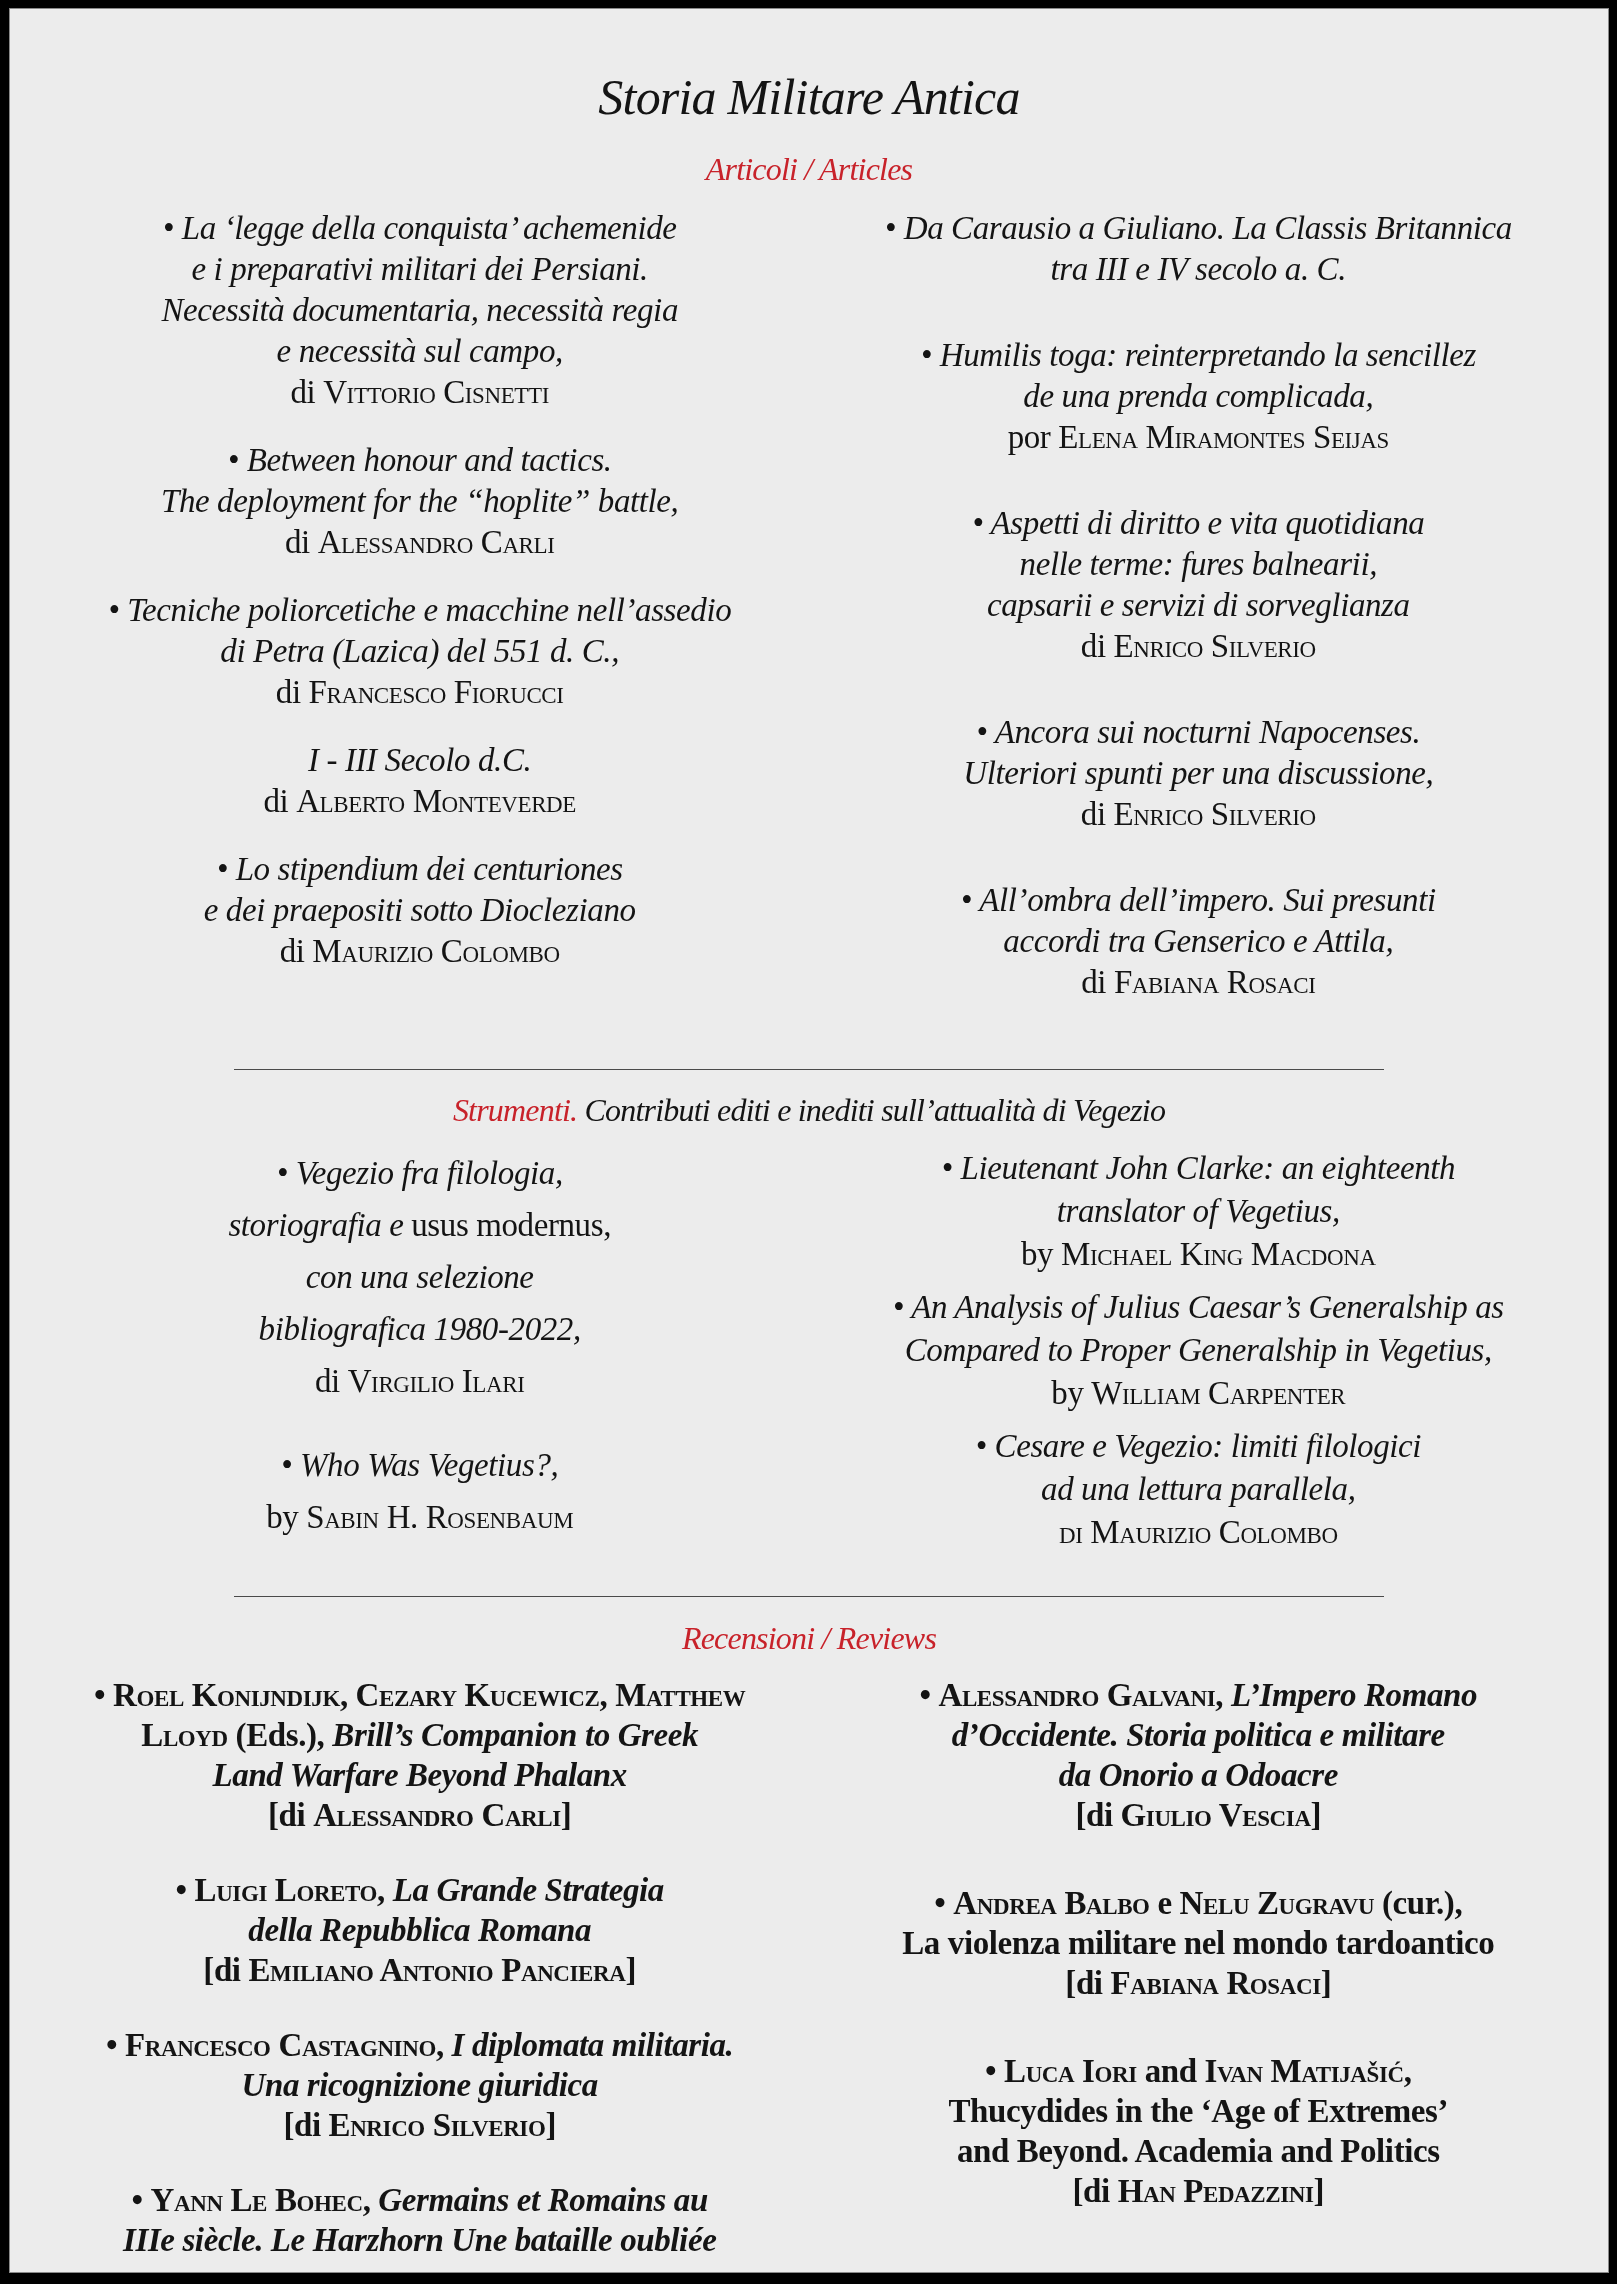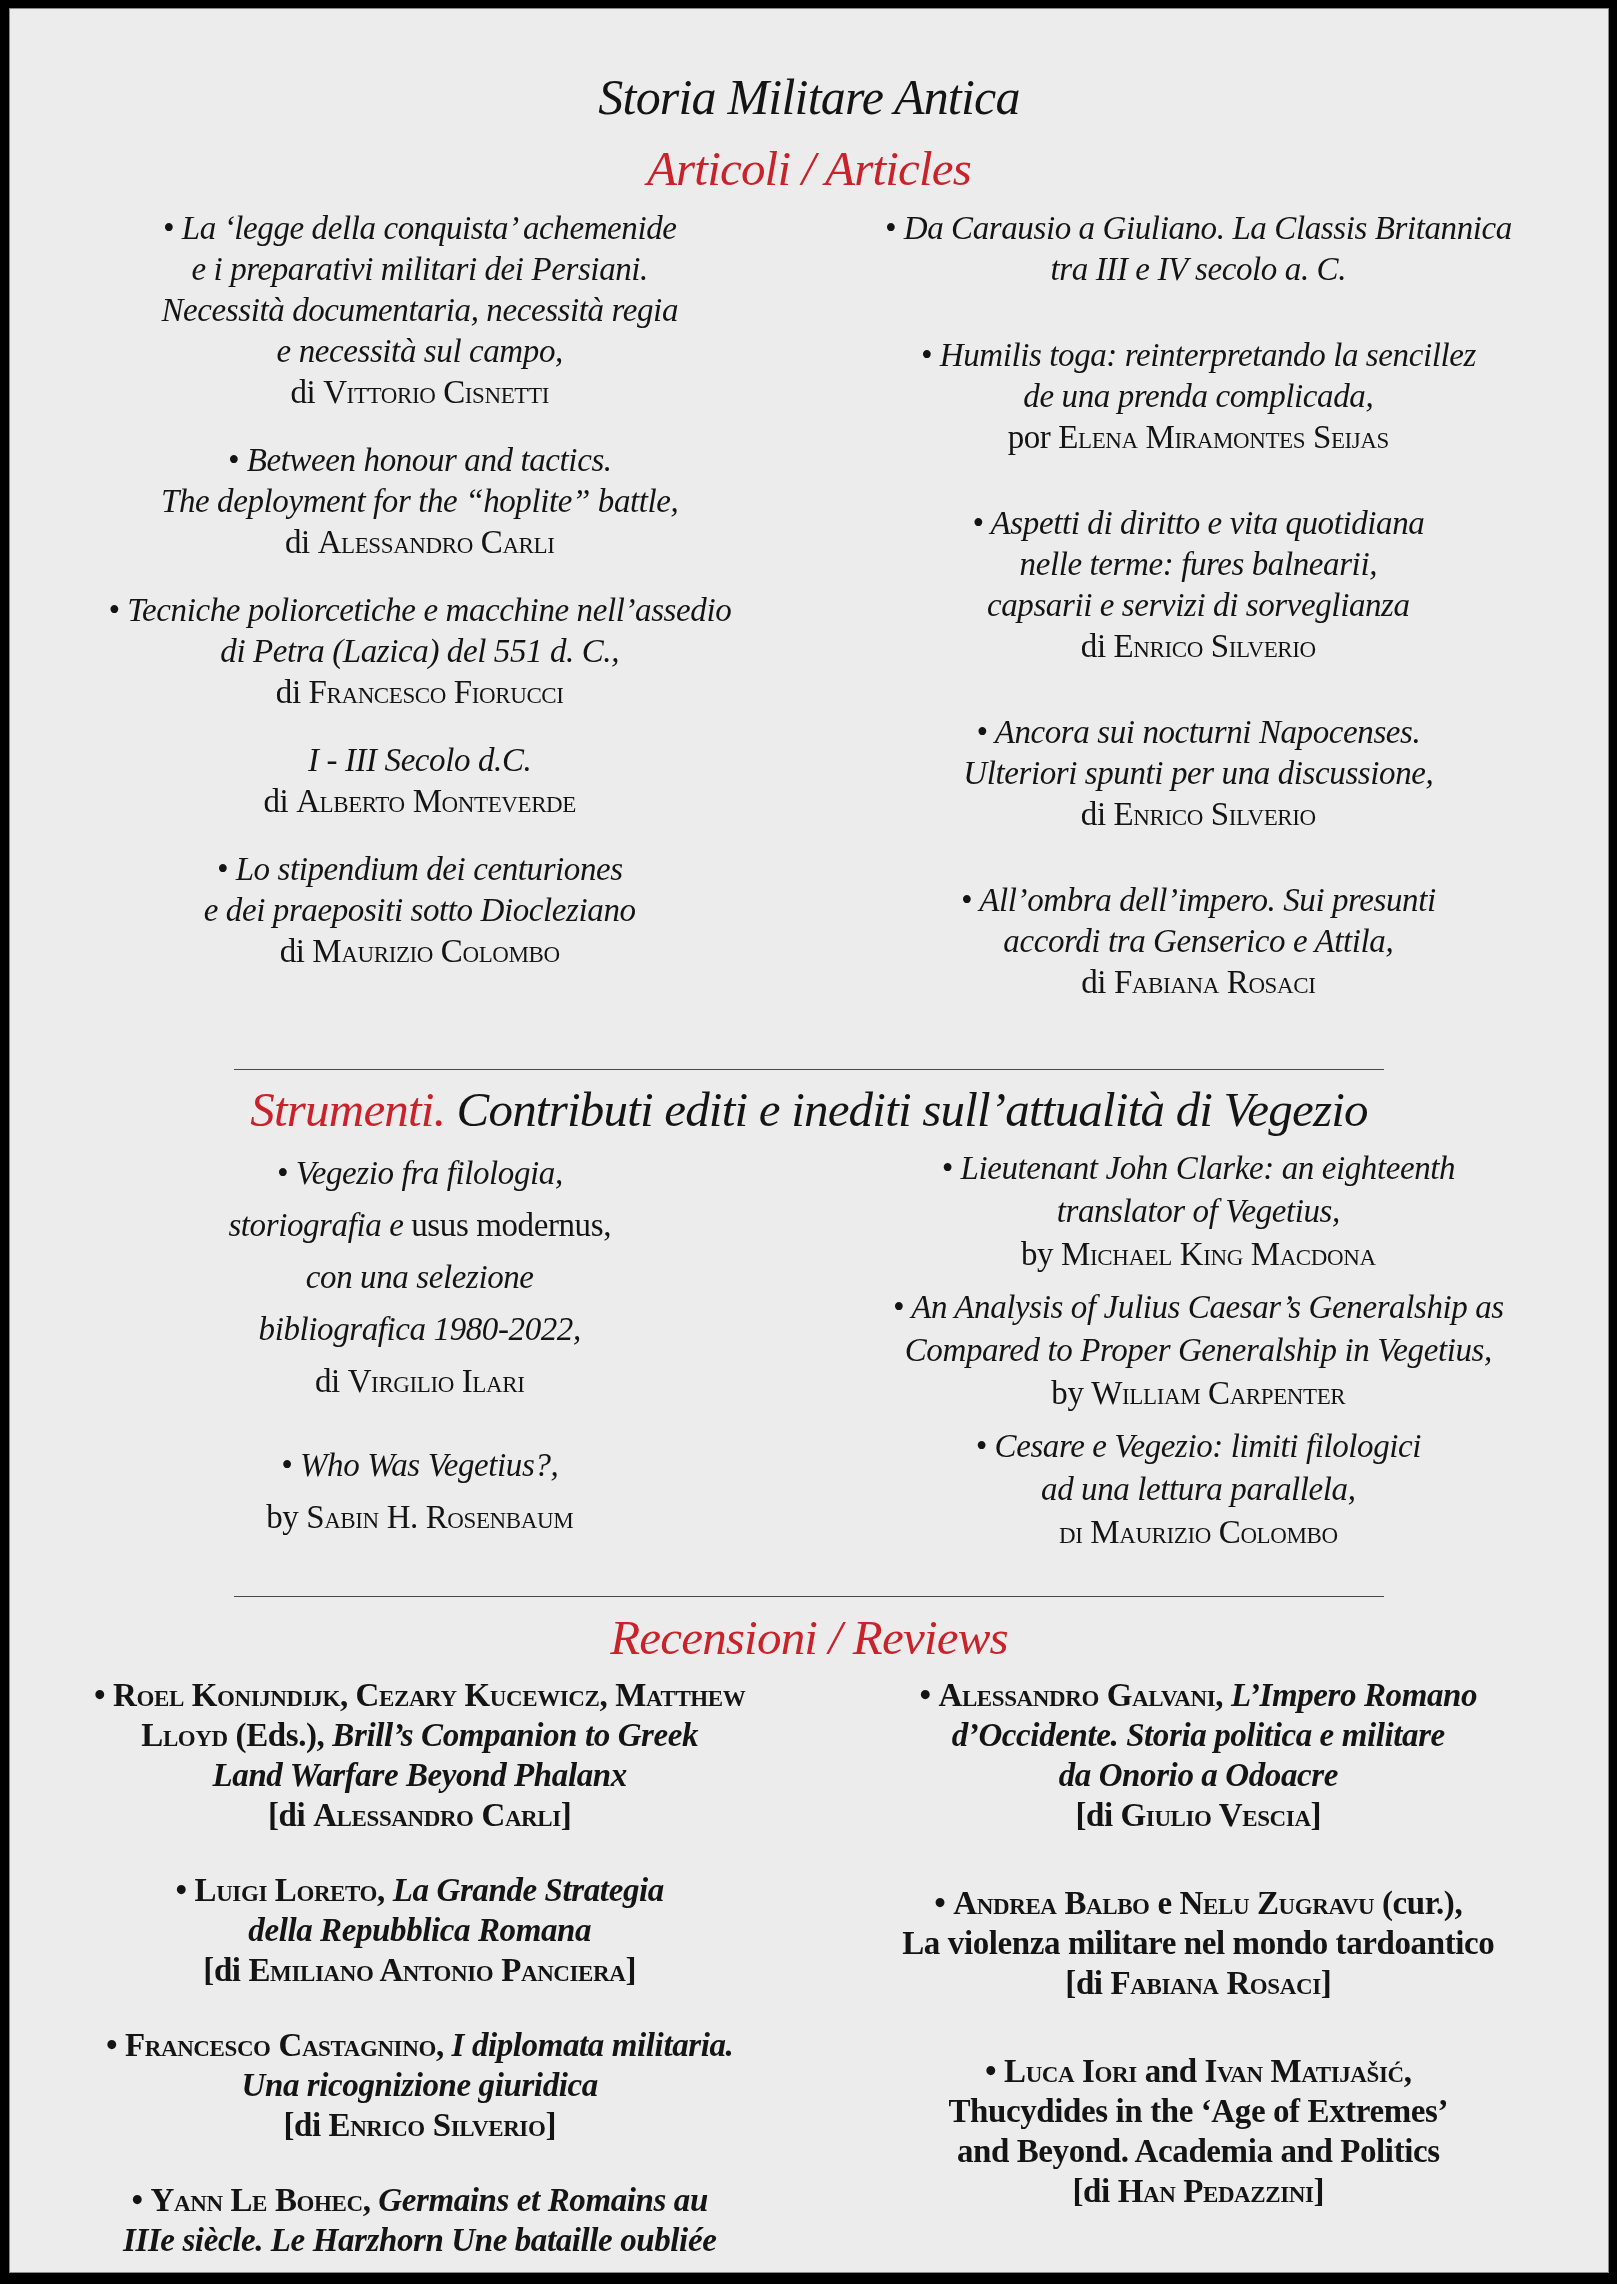--- a/index.html
+++ b/index.html
@@ -26,21 +26,21 @@
     font-weight: normal;
     font-size: 50px;
     line-height: 61px;
     letter-spacing: -0.8px;
   }
   .section-header {
     margin: 14.5px 0 0 0;
     text-align: center;
     font-style: italic;
     font-weight: normal;
-    font-size: 49px;
+    font-size: 32px;
     line-height: 52px;
     letter-spacing: -0.8px;
     color: var(--accent, #c8222a);
   }
   .section-header .header-rest { color: #141414; }
   .cols {
     display: flex;
     margin-top: 13px;
     gap: 23px;
   }

